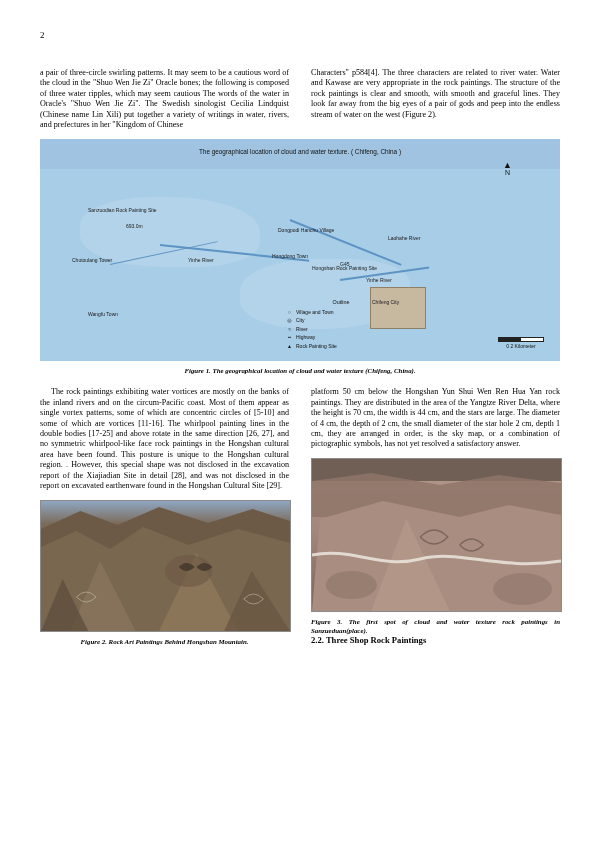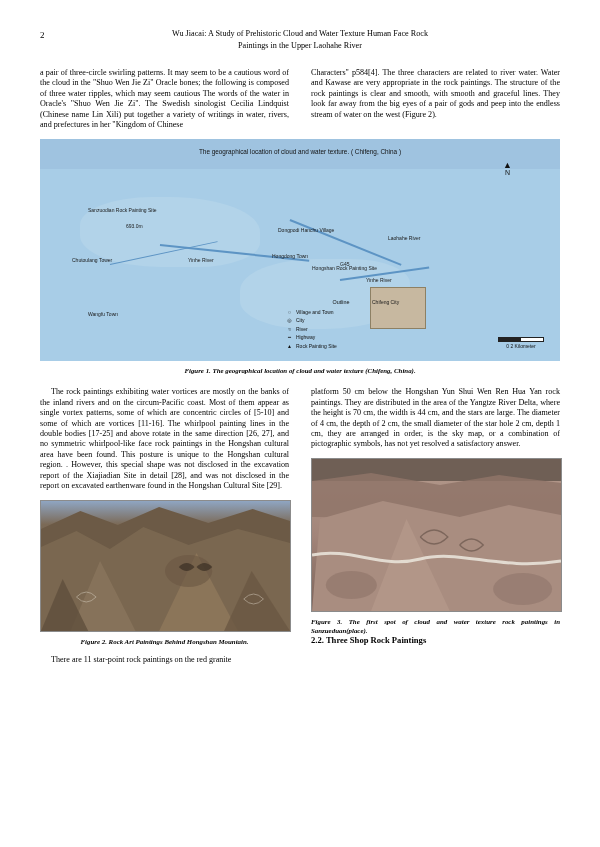--- a/index.html
+++ b/index.html
@@ -152,24 +152,20 @@
     margin-bottom:4px;
   }
 </style>
 </head>
 <body>
 
 <div class="page">
 
   <div class="runhead">
     <div class="pagenum">2</div>
-    <div class="runhead-title">
-      <div>Wu Jiacai:     A Study of Prehistoric Cloud and Water Texture Human Face Rock</div>
-      <div>Paintings in the Upper Laohahe River</div>
-    </div>
   </div>
 
   <div class="cols">
     <div class="col">
       <p>a pair of three-circle swirling patterns. It may seem to be a cautious word of the cloud in the "Shuo Wen Jie Zi" Oracle bones; the following is composed of three water ripples, which may seem cautious The words of the water in Oracle's "Shuo Wen Jie Zi". The Swedish sinologist Cecilia Lindquist (Chinese name Lin Xili) put together a variety of writings in water, rivers, and prefectures in her "Kingdom of Chinese</p>
     </div>
     <div class="col">
       <p>Characters" p584[4]. The three characters are related to river water. Water and Kawase are very appropriate in the rock paintings. The structure of the rock paintings is clear and smooth, with smooth and graceful lines. They look far away from the big eyes of a pair of gods and peep into the endless stream of water on the west (Figure 2).</p>
     </div>
   </div>
@@ -267,21 +263,20 @@
           <path d="M140 66 q8 -8 16 0 q-8 8 -16 0z" fill="#3d3226" opacity="0.75"></path>
           <path d="M158 66 q8 -8 16 0 q-8 8 -16 0z" fill="#3d3226" opacity="0.75"></path>
           <g opacity="0.5" fill="none" stroke="#d8cfc0" stroke-width="1">
             <path d="M36 96 q10 -10 20 0 q-10 10 -20 0"></path>
             <path d="M206 98 q10 -10 20 0 q-10 10 -20 0"></path>
           </g>
         </svg>
       </div>
       <div class="fig-caption">Figure 2. Rock Art Paintings Behind Hongshan Mountain.</div>
 
-      <p class="indent" style="margin-top:9px;">There are 11 star-point rock paintings on the red granite</p>
     </div>
 
     <div class="col">
       <p>platform 50 cm below the Hongshan Yun Shui Wen Ren Hua Yan rock paintings. They are distributed in the area of the Yangtze River Delta, where the height is 70 cm, the width is 44 cm, and the stars are large. The diameter of 4 cm, the depth of 2 cm, the small diameter of the star hole 2 cm, depth 1 cm, they are arranged in order, is the sky map, or a combination of pictographic symbols, has not yet resolved a satisfactory answer.</p>
 
       <div class="photo photo3">
         <svg width="100%" height="100%" viewBox="0 0 253 152" preserveAspectRatio="none">
           <defs>
             <linearGradient id="g3" x1="0" y1="0" x2="0" y2="1">
               <stop offset="0" stop-color="#b49a8c"></stop>

